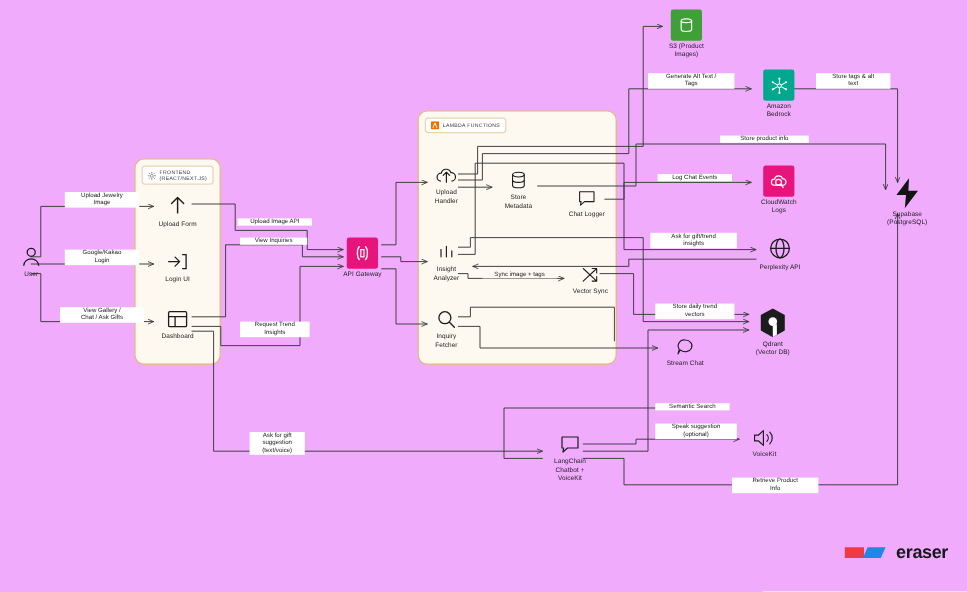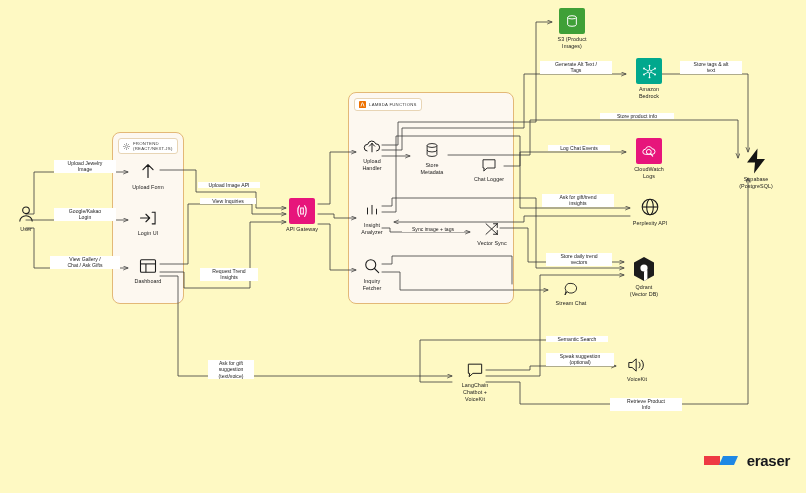--- a/index.html
+++ b/index.html
@@ -7,21 +7,21 @@
     margin: 0; padding: 0;
     width: 806px; height: 493px;
     background: #ffffff;
     font-family: "Liberation Sans", sans-serif;
     overflow: hidden;
   }
   #canvas {
     position: relative;
     width: 806px;
     height: 493px;
-    background: #fef9c3;
+    background: #f0abfc;
   }
   svg.layer {
     position: absolute;
     top: 0; left: 0;
     width: 806px; height: 493px;
     pointer-events: none;
   }
   .node {
     position: absolute;
     display: flex;

